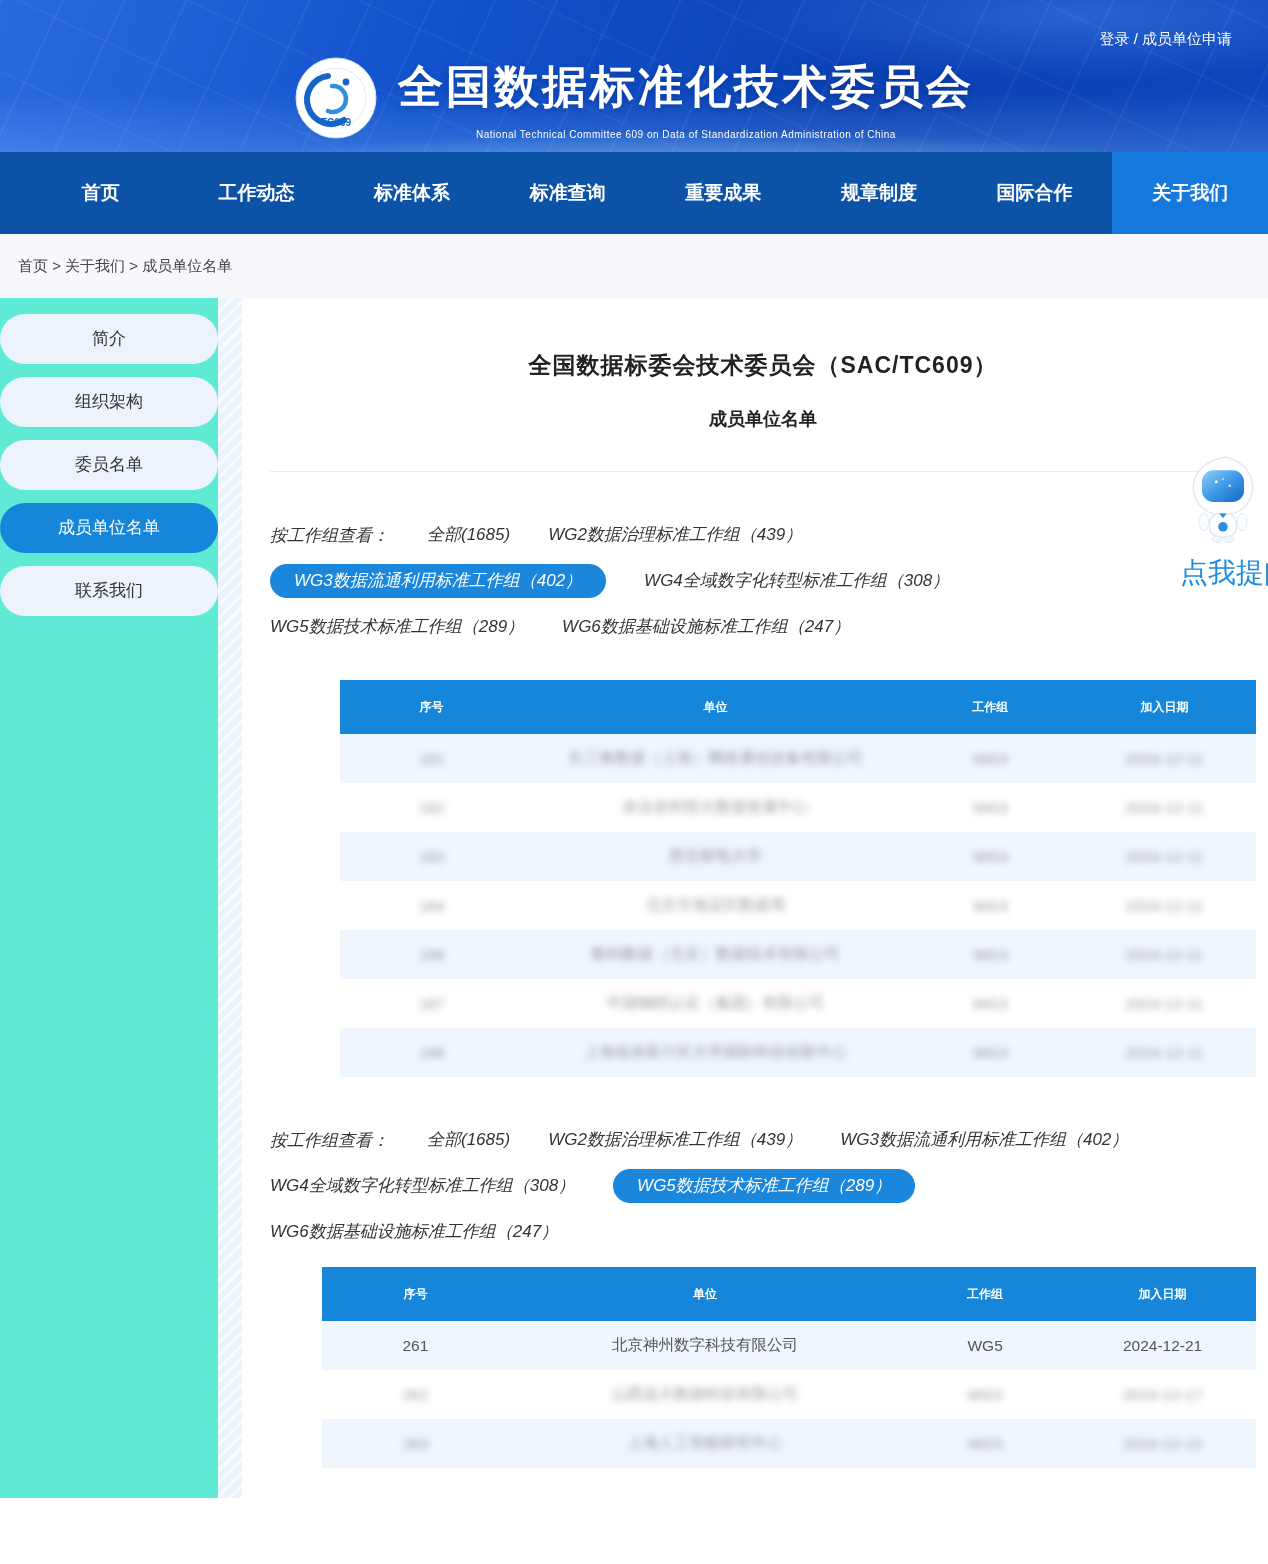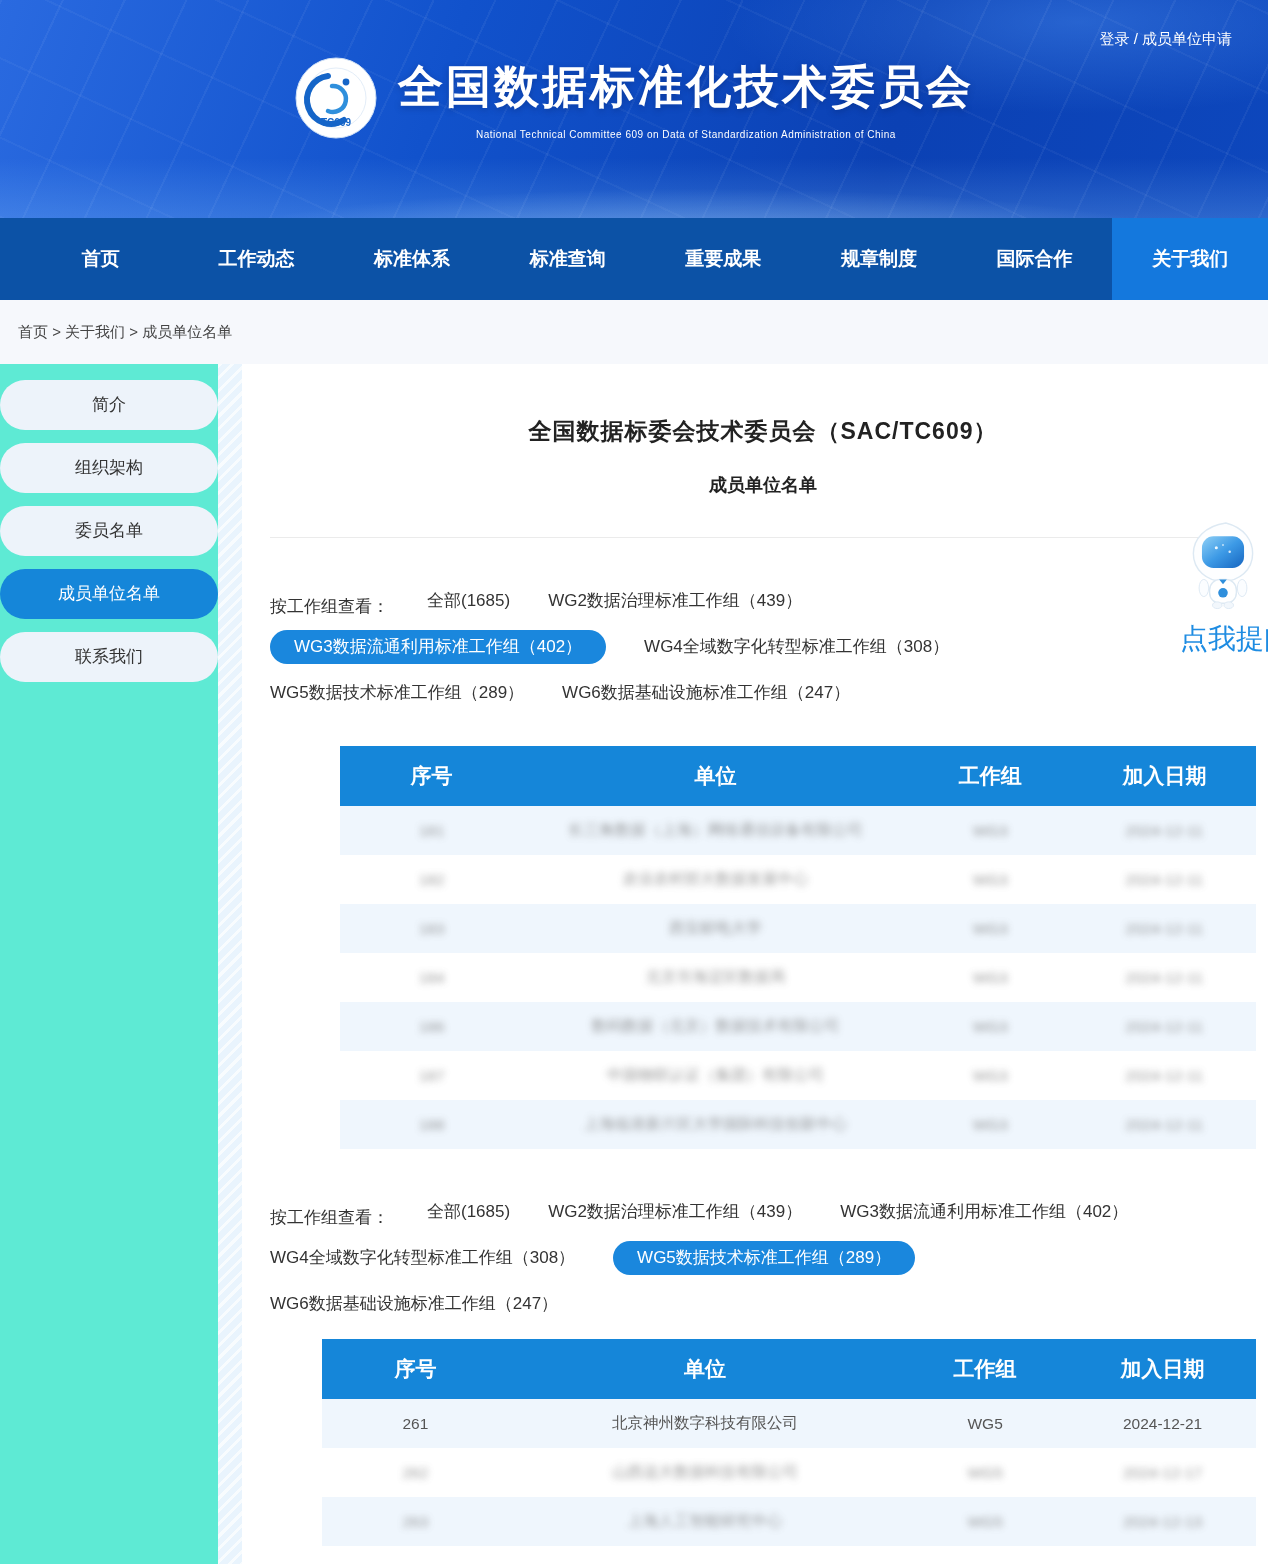--- a/index.html
+++ b/index.html
@@ -1,20 +1,20 @@
 <!DOCTYPE html>
 <html><head>
 <meta charset="utf-8">
 <style>
   * { margin:0; padding:0; box-sizing:border-box; }
   html,body { width:1268px; height:1564px; overflow:hidden; background:#fff;
     font-family:"Liberation Sans","DejaVu Sans",sans-serif; }
 
   
-  .banner { position:relative; height:218px; overflow:hidden;
+  .banner { position:relative; height:152px; overflow:hidden;
     background:
       radial-gradient(ellipse 60% 45% at 55% 118%, rgba(200,235,255,.55), rgba(200,235,255,0) 70%),
       radial-gradient(ellipse 40% 60% at 85% 10%, rgba(90,160,255,.35), rgba(90,160,255,0) 70%),
       linear-gradient(108deg,#2a6ae0 0%,#1152cc 35%,#0b41b4 70%,#0d47bd 100%);
   }
   .banner::before { content:""; position:absolute; inset:0;
     background:
       repeating-linear-gradient(115deg, rgba(255,255,255,.05) 0 2px, transparent 2px 56px),
       repeating-linear-gradient(25deg, rgba(255,255,255,.04) 0 2px, transparent 2px 72px);
   }
@@ -50,31 +50,31 @@
 
   .page-title { margin-top:52px; text-align:center; font-size:23px; font-weight:600; color:#222; letter-spacing:1px; }
   .page-sub { margin-top:26px; text-align:center; font-size:18px; font-weight:600; color:#222; }
   .rule { margin-top:40px; border:none; border-top:1px solid #ebebeb; width:calc(100% - 50px); }
 
   
   .assistant { position:absolute; right:2px; top:158px; width:86px; text-align:center; z-index:5; }
   .assistant .ask { margin-top:6px; font-size:28px; color:#1e8ce2; cursor:pointer; white-space:nowrap; }
 
   
-  .filters { margin-top:46px; display:flex; flex-wrap:wrap; align-items:flex-end;
-    column-gap:38px; row-gap:12px; font-size:17px; color:#333; max-width:880px; }
+  .filters { margin-top:46px; display:flex; flex-wrap:wrap; align-items:center;
+    column-gap:38px; row-gap:12px; font-size:17px; color:#333; max-width:880px;font-style:italic; }
   .filter-label { color:#333; }
   .filter { line-height:34px; cursor:pointer; white-space:nowrap; }
   .filter.selected { background:#1a87dd; color:#fff; padding:0 24px; border-radius:18px; }
 
   
   table { border-collapse:collapse; margin-top:36px; table-layout:fixed; }
   .wg-section.first table  { margin-left:70px; width:calc(100% - 70px); }
   .wg-section.second table { margin-left:52px; width:calc(100% - 52px); margin-top:18px; }
-  thead th { background:#1586d9; color:#fff; font-size:21px; font-weight:bold; height:60px; }
+  thead th { background:#1586d9; color:#fff; font-size:12px; font-weight:bold; height:54px; }
   th:nth-child(1), td:nth-child(1) { width:20%; }
   th:nth-child(2), td:nth-child(2) { width:42%; }
   th:nth-child(3), td:nth-child(3) { width:18%; }
   th:nth-child(4), td:nth-child(4) { width:20%; }
   tbody td { height:49px; text-align:center; font-size:15.5px; color:#555; }
   tbody tr:nth-child(odd) { background:#eff6fd; }
   tbody tr:nth-child(even) { background:#fff; }
   td .blurred { filter:blur(3.5px); opacity:.75; color:#777; }
   th, td { text-align:center; overflow:hidden; white-space:nowrap; }
 </style>

